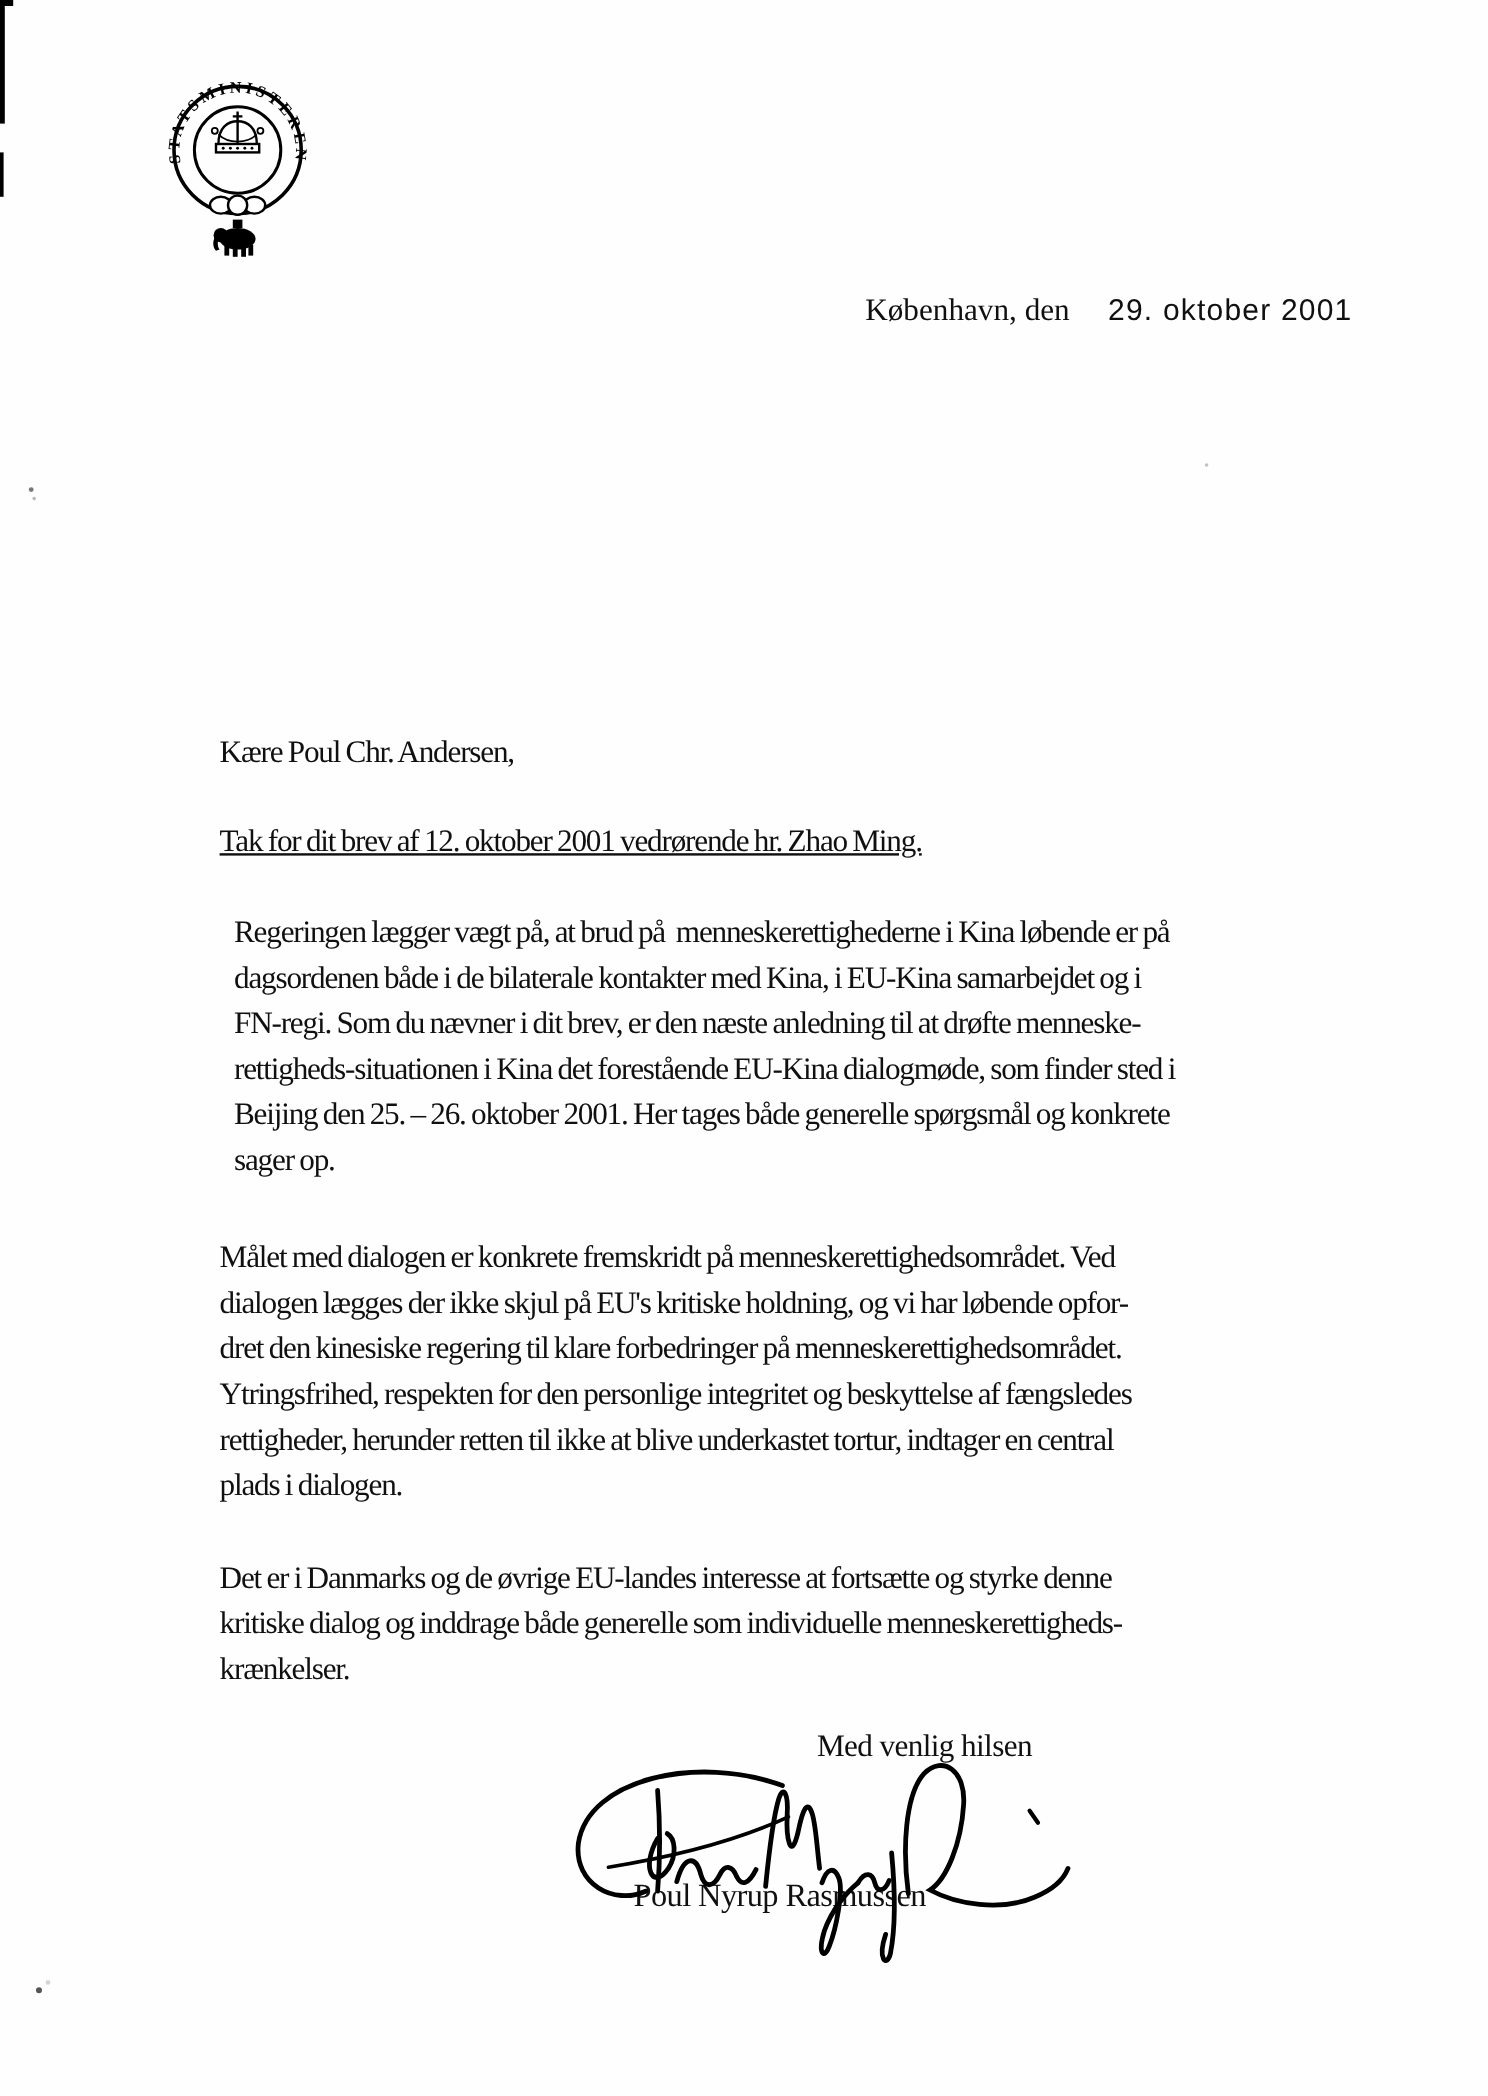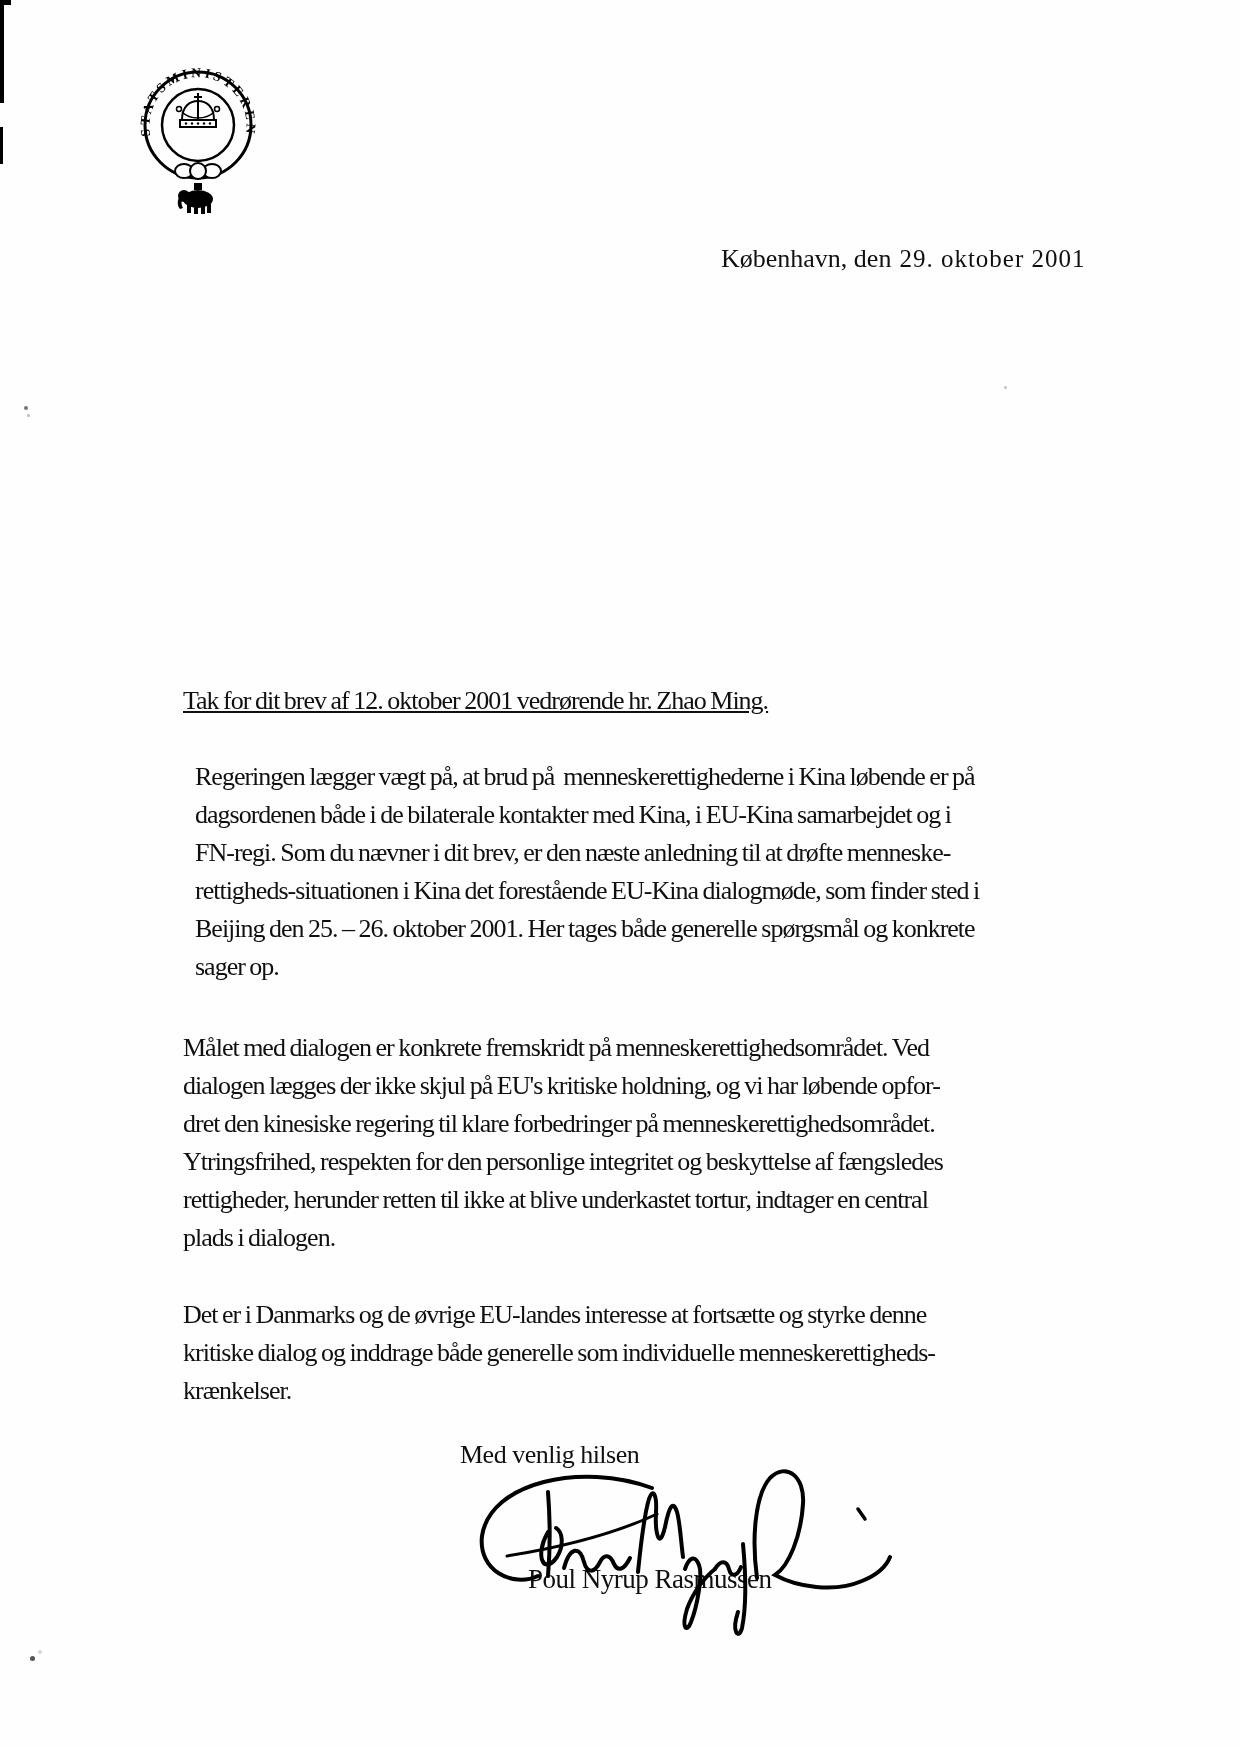--- a/index.html
+++ b/index.html
@@ -24,39 +24,39 @@
   .speck.s4 { left: 30px;  top: 1656px; width: 5px; height: 5px; background: #555; }
   .speck.s5 { left: 38px;  top: 1650px; width: 4px; height: 4px; background: #d5d5d5; }
 
   .seal { position: absolute; left: 136px; top: 68px; }
 
   .dateline {
     position: absolute; left: 721px; top: 244px;
     font-size: 26px; white-space: nowrap;
   }
   .dateline .typed {
-    font-family: Liberation Serif, serif;
-    font-size: 25px; letter-spacing: 1px; margin-left: 8px;
+    font-family: Liberation Sans, sans-serif;
+    font-size: 25px; letter-spacing: 1px; margin-left: 32px;
   }
 
   .block {
     position: absolute; left: 183px;
     font-size: 26px; line-height: 38px;
     letter-spacing: -1px; word-spacing: -1px;
     white-space: pre;
   }
   .salutation { top: 608px; }
   .intro      { top: 682px; text-decoration: underline; }
   .para1      { top: 758px; margin-left: 12px; }
   .para2      { top: 1029px; }
   .para3      { top: 1296px; }
 
   .valediction {
     position: absolute; left: 460px; top: 1440px; width: 400px;
-    text-align: left; font-size: 26px; letter-spacing: -0.5px;
+    text-align: right; font-size: 26px; letter-spacing: -0.5px;
   }
   .signer-name {
     position: absolute; left: 528px; top: 1564px;
     font-size: 27px; letter-spacing: -0.5px; white-space: nowrap;
   }
   .signature { position: absolute; left: 452px; top: 1456px; }
 </style>
 </head>
 <body>
 
@@ -115,20 +115,21 @@
         <rect x="65" y="137" width="4" height="9"></rect>
         <rect x="71" y="136" width="4" height="9"></rect>
       </g>
     </svg>
   </div>
 
   <div class="dateline">
     <span>København, den</span><span class="typed">29. oktober 2001</span>
   </div>
 
+  <div class="block salutation">Kære Poul Chr. Andersen,</div>
   <div class="block intro">Tak for dit brev af 12. oktober 2001 vedrørende hr. Zhao Ming.</div>
   <div class="block para1">Regeringen lægger vægt på, at brud på  menneskerettighederne i Kina løbende er på
 dagsordenen både i de bilaterale kontakter med Kina, i EU-Kina samarbejdet og i
 FN-regi. Som du nævner i dit brev, er den næste anledning til at drøfte menneske-
 rettigheds-situationen i Kina det forestående EU-Kina dialogmøde, som finder sted i
 Beijing den 25. – 26. oktober 2001. Her tages både generelle spørgsmål og konkrete
 sager op.</div>
   <div class="block para2">Målet med dialogen er konkrete fremskridt på menneskerettighedsområdet. Ved
 dialogen lægges der ikke skjul på EU's kritiske holdning, og vi har løbende opfor-
 dret den kinesiske regering til klare forbedringer på menneskerettighedsområdet.

